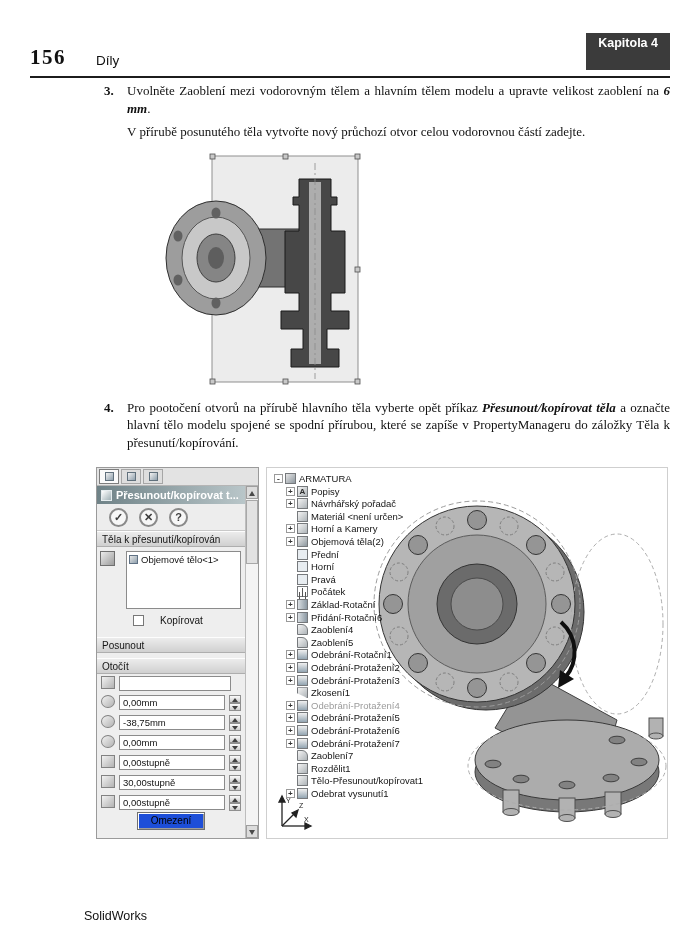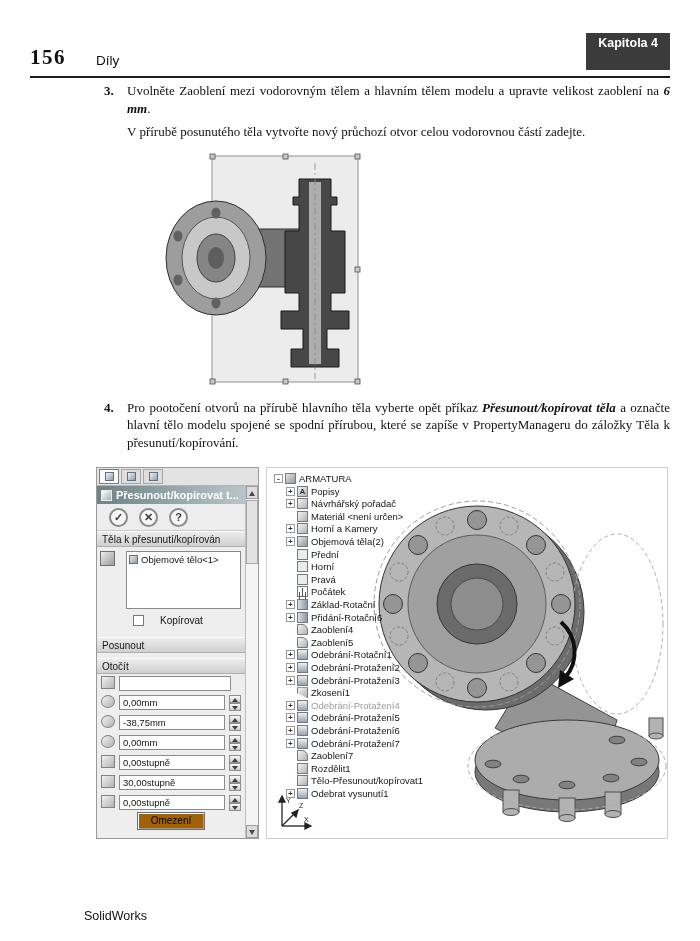--- a/index.html
+++ b/index.html
@@ -61,21 +61,21 @@
   .fi.round{border-radius:50%}
   .fld{height:15px;background:#fff;border:1px solid #8b8b8b;font-size:9.5px;line-height:13px;padding:0 3px;
        flex:1;white-space:nowrap;overflow:hidden}
   .fld.wide{max-width:112px}
   .spin{width:12px;height:16px;display:flex;flex-direction:column;flex:none}
   .spin i{flex:1;border:1px solid #8f8f8f;background:linear-gradient(#fafafa,#cdcdcd);position:relative}
   .spin i::after{content:"";position:absolute;left:2px;top:2px;border-left:3px solid transparent;border-right:3px solid transparent}
   .spin .su::after{border-bottom:4px solid #3f3f3f}
   .spin .sd::after{border-top:4px solid #3f3f3f}
   .pm-bot{position:absolute;bottom:8px;left:0;right:13px;display:flex;justify-content:center}
-  .btn{font-family:"Liberation Sans",sans-serif;font-size:10px;padding:2px 13px 3px;background:#a16207;
+  .btn{font-family:"Liberation Sans",sans-serif;font-size:10px;padding:2px 13px 3px;background:#1d4ed8;
        border:1px solid #6f6f6f;box-shadow:inset 1px 1px 0 #fff,inset -1px -1px 0 #9c9c9c}
   .pm-scroll{position:absolute;top:18px;right:0;bottom:0;width:13px;background:#f4f4f4;border-left:1px solid #bdbdbd;
              display:flex;flex-direction:column}
   .sb-a{height:13px;background:#dcdcdc;border:1px solid #9e9e9e;position:relative;flex:none}
   .sb-a::after{content:"";position:absolute;left:2px;border-left:3.5px solid transparent;border-right:3.5px solid transparent}
   .sb-a.up::after{top:4px;border-bottom:5px solid #4a4a4a}
   .sb-a.dn{margin-top:auto}
   .sb-a.dn::after{top:4px;border-top:5px solid #4a4a4a}
   .sb-thumb{height:64px;background:#e2e2e2;border:1px solid #a8a8a8;margin-top:1px;flex:none}
 

